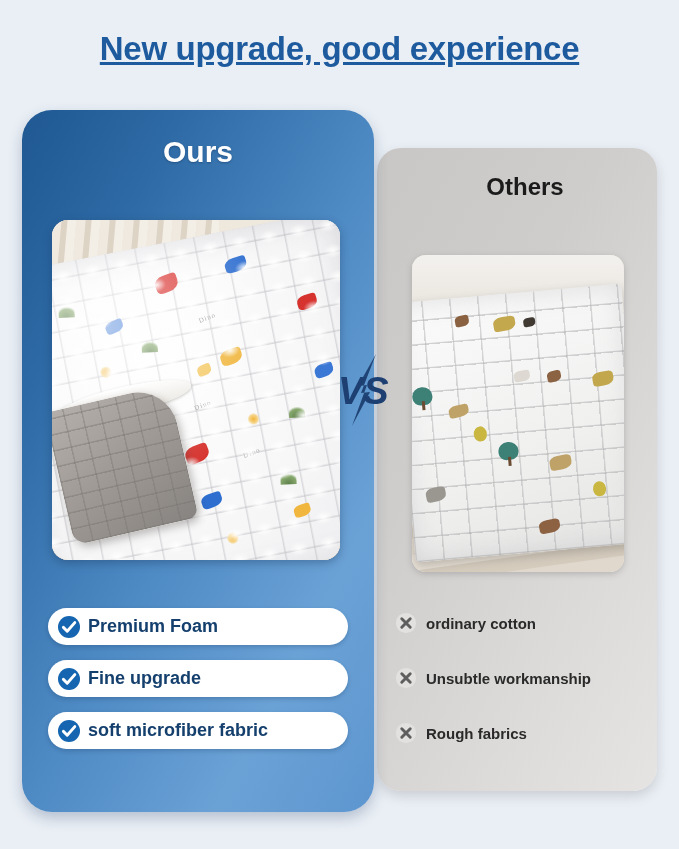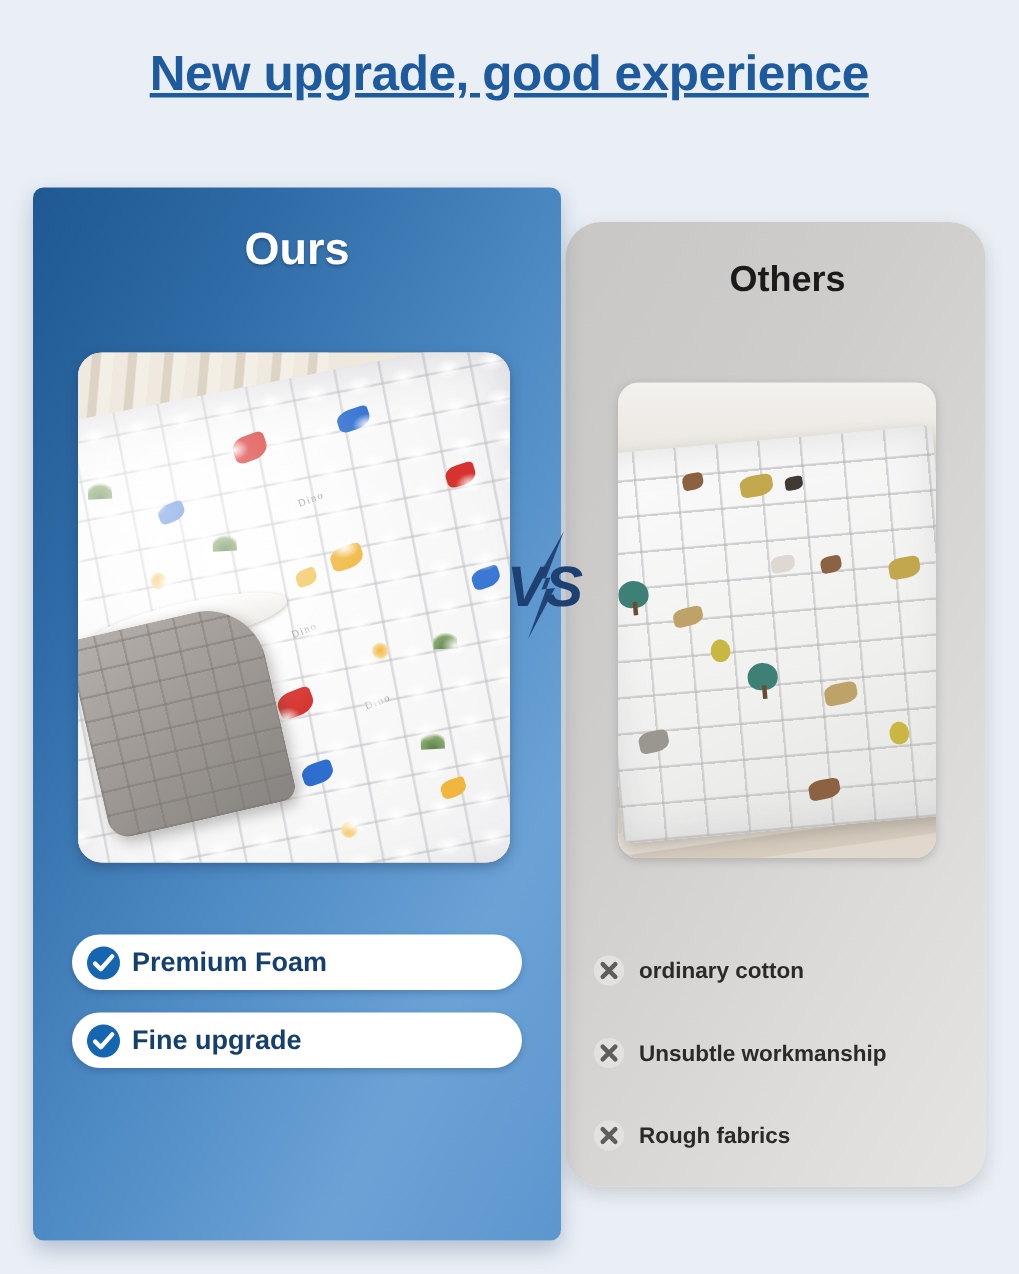--- a/index.html
+++ b/index.html
@@ -26,24 +26,24 @@
     font-weight: bold;
     color: #1d5b9e;
     letter-spacing: -0.3px;
     text-decoration: underline;
   }
 
   
   .panel-ours {
     position: absolute;
     left: 22px;
-    top: 125px;
+    top: 110px;
     width: 352px;
     height: 702px;
-    border-radius: 7px;
+    border-radius: 30px;
     background: linear-gradient(118deg, #1f5893 0%, #2e6aa5 22%, #4e8ac4 52%, #6ba2d6 78%, #5d96cf 100%);
     box-shadow: 0 6px 14px rgba(40,70,110,0.28);
     z-index: 3;
   }
 
   .panel-others {
     position: absolute;
     left: 377px;
     top: 148px;
     width: 280px;
@@ -299,21 +299,21 @@
     font-size: 18px;
     font-weight: bold;
     color: #15406e;
     white-space: nowrap;
   }
 
   
   .con-list {
     position: absolute;
     left: 18px;
-    top: 486px;
+    top: 462px;
     width: 250px;
   }
   .con-row {
     display: flex;
     align-items: center;
     height: 26px;
     margin-bottom: 29px;
   }
   .con-row:last-child { margin-bottom: 0; }
   .x-icon {
@@ -395,20 +395,29 @@
     <div class="pill">
       <span class="check-icon">
         <svg viewBox="0 0 24 24" width="24" height="24">
           <circle cx="12" cy="12" r="11" fill="#1565b0"></circle>
           <path d="M6.4 12.4 L10.2 16.2 L17.8 7.6" fill="none" stroke="#ffffff" stroke-width="2.9" stroke-linecap="round" stroke-linejoin="round"></path>
         </svg>
       </span>
       <span class="pill-label">Fine upgrade</span>
     </div>
 
+    <div class="pill">
+      <span class="check-icon">
+        <svg viewBox="0 0 24 24" width="24" height="24">
+          <circle cx="12" cy="12" r="11" fill="#1565b0"></circle>
+          <path d="M6.4 12.4 L10.2 16.2 L17.8 7.6" fill="none" stroke="#ffffff" stroke-width="2.9" stroke-linecap="round" stroke-linejoin="round"></path>
+        </svg>
+      </span>
+      <span class="pill-label">soft microfiber fabric</span>
+    </div>
 
   </div>
 </div>
 
 <div class="panel-others">
 
   <div class="panel-title title-others">Others</div>
 
   <div class="photo photo-others">
     <div class="room-others">

